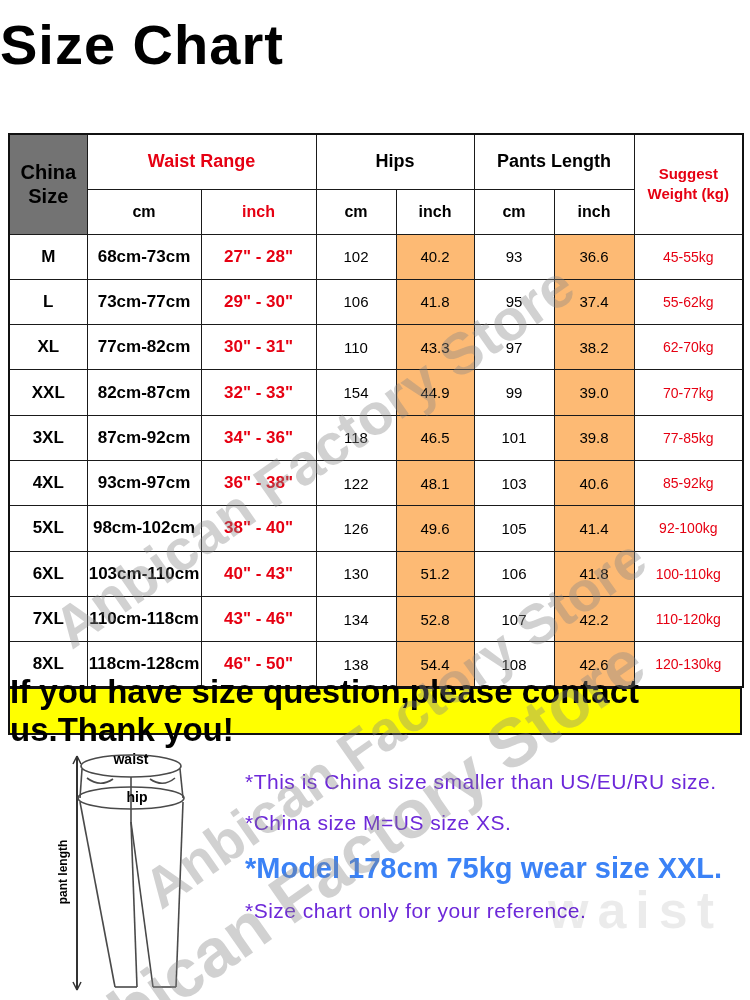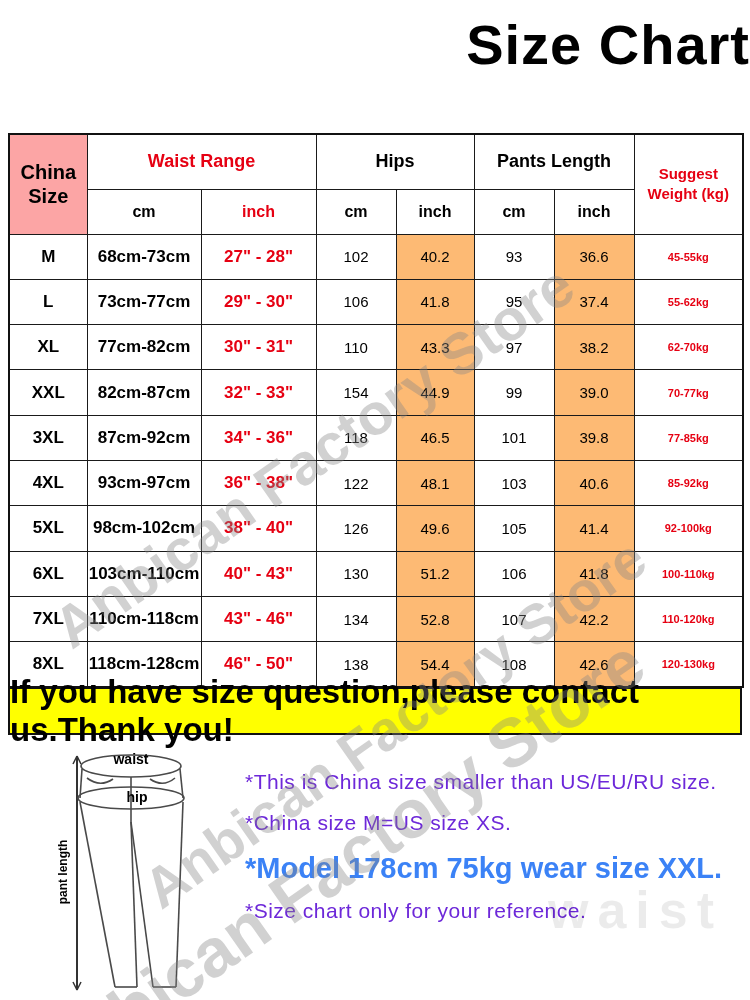--- a/index.html
+++ b/index.html
@@ -2,51 +2,51 @@
 <html><head>
 <meta charset="utf-8">
 <style>
   html,body{margin:0;padding:0;background:#fff;}
   #page{
     position:relative;width:750px;height:1000px;overflow:hidden;background:#fff;
     font-family:"Liberation Sans", sans-serif;color:#000;
   }
   
   .title{
-    position:absolute;top:12px;left:0;width:750px;text-align:right;
+    position:absolute;top:12px;left:0;width:750px;text-align:left;
     font-size:56px;font-weight:bold;letter-spacing:1px;
   }
   .subtitle{
     position:absolute;top:84px;left:0;width:750px;text-align:center;
     font-size:29px;font-weight:bold;
   }
   
   table.size-chart{
     position:absolute;left:8px;top:133px;width:734px;height:555px;
     border-collapse:collapse;table-layout:fixed;
   }
   table.size-chart th, table.size-chart td{
     border:1.5px solid #1a1a1a;text-align:center;vertical-align:middle;
     padding:0;overflow:hidden;
   }
   table.size-chart{border:2px solid #111;}
   tr.hrow1{height:55px;}
   tr.hrow2{height:45px;}
   tbody tr{height:45px;}
-  .th-size{background:#fca5a5;font-size:20px;font-weight:bold;line-height:1.2;}
+  .th-size{background:#737373;font-size:20px;font-weight:bold;line-height:1.2;}
   .th-group{font-size:18px;font-weight:bold;margin-top:28px;}
   .th-sub{font-size:16px;font-weight:bold;margin-top:40px;}
   .th-weight{font-size:15px;font-weight:bold;line-height:1.35;padding:0 14px;}
   .red{color:#e60012;}
   td.c-size{font-size:17px;font-weight:bold;}
   td.c-wcm{font-size:17px;font-weight:bold;}
   td.c-winch{font-size:17px;font-weight:bold;}
   td.c-num{font-size:15px;font-weight:normal;}
   td.gray{background:#fdba74;}
-  td.c-weight{font-size:11px;font-weight:bold;margin-left:27px;}
+  td.c-weight{font-size:14px;font-weight:normal;margin-left:27px;}
   
   .banner{
     position:absolute;left:8px;top:687px;width:734px;height:48px;
     background:#ffff00;border:2.5px solid #111;box-sizing:border-box;
     display:flex;align-items:center;justify-content:center;
     font-size:33px;font-weight:bold;
   }
   
   .notes{position:absolute;left:245px;top:770px;width:480px;}
   .note{font-size:21px;font-weight:normal;letter-spacing:.5px;color:#6d28d9;

